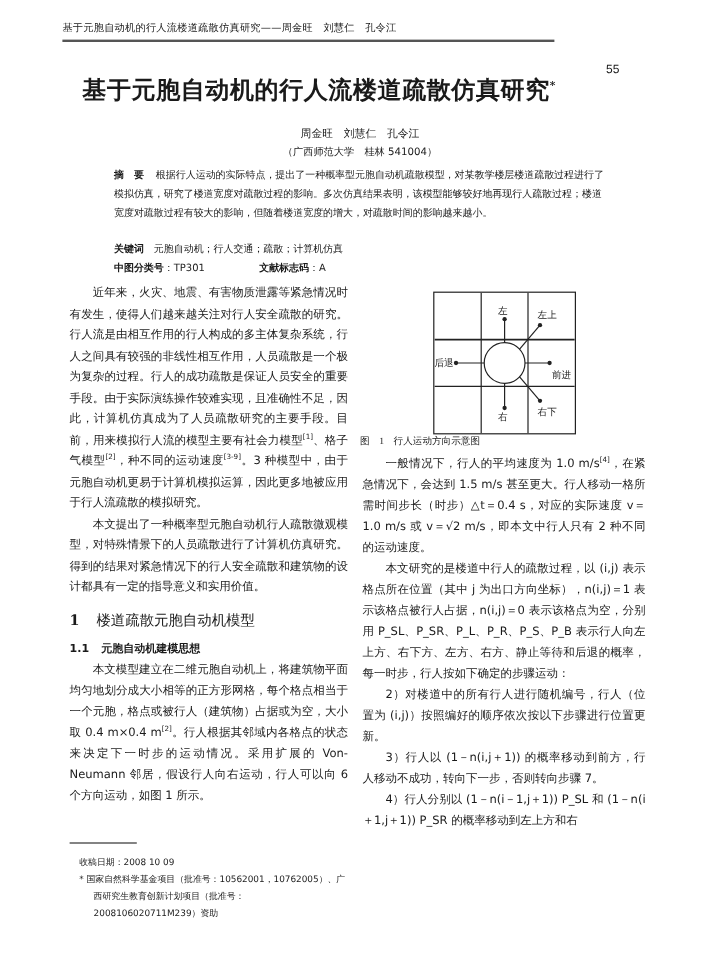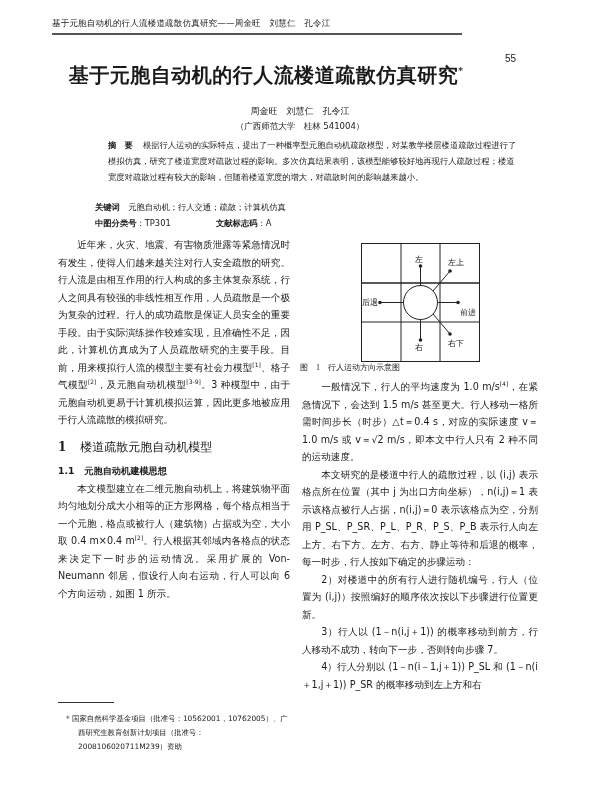--- a/index.html
+++ b/index.html
@@ -10,21 +10,21 @@
   .page-num { position: absolute; left: 505px; top: 17px; font-size: 10px;
               font-family: "Liberation Sans", sans-serif; margin-top: 36px; }
   .head-rule { position: absolute; left: 52px; top: 33px; width: 410px; height: 2px; background: #555; }
   .title { position: absolute; left: 0; width: 532px; top: 62px; text-align: center;
            font-size: 20px; font-weight: bold; font-family: "DejaVu Serif", serif; letter-spacing: 0.5px; }
   .title sup { font-size: 9px; }
   .authors { position: absolute; left: 0; width: 600px; top: 105px; text-align: center; font-size: 9px;
              font-family: "DejaVu Sans", sans-serif; word-spacing: 8px; }
   .affil { position: absolute; left: 0; width: 600px; top: 121px; text-align: center; font-size: 8.5px;
            font-family: "DejaVu Sans", sans-serif; }
-  .abstract { position: absolute; left: 108px; top: 137px; width: 410px; font-size: 8.3px; line-height: 16px;
+  .abstract { position: absolute; left: 95px; top: 137px; width: 410px; font-size: 8.3px; line-height: 16px;
               font-family: "DejaVu Sans", sans-serif; }
   .abstract .lbl { font-weight: bold; margin-right: 10px; }
   .meta-line { position: absolute; left: 95px; font-size: 8.3px; font-family: "DejaVu Sans", sans-serif; }
   .meta-line .lbl { font-weight: bold; }
   .col { position: absolute; font-size: 9.6px; line-height: 17.5px; text-align: justify;
          font-family: "DejaVu Sans", sans-serif; }
   .col p { margin: 0; text-indent: 2em; }
   .left-col { left: 58px; top: 236px; width: 232px; }
   .right-col { left: 302px; width: 236px; }
   .h1 { font-size: 12px; margin: 10px 0 6px 0; font-family: "DejaVu Serif", serif; }
@@ -61,28 +61,30 @@
 <div class="meta-line" style="top:202px;">
   <span class="lbl">关键词</span>　<span>元胞自动机；行人交通；疏散；计算机仿真</span>
 </div>
 <div class="meta-line" style="top:218px;">
   <span class="lbl">中图分类号</span>：<span>TP301</span>
   <span style="display:inline-block;width:40px;"></span>
   <span class="lbl">文献标志码</span>：<span>A</span>
 </div>
 
 <div class="col left-col">
-  <p><span>近年来，火灾、地震、有害物质泄露等紧急情况时有发生，使得人们越来越关注对行人安全疏散的研究。行人流是由相互作用的行人构成的多主体复杂系统，行人之间具有较强的非线性相互作用，人员疏散是一个极为复杂的过程。行人的成功疏散是保证人员安全的重要手段。由于实际演练操作较难实现，且准确性不足，因此，计算机仿真成为了人员疏散研究的主要手段。目前，用来模拟行人流的模型主要有社会力模型</span><sup>[1]</sup><span>、格子气模型</span><sup>[2]</sup><span>，及元胞自动机模型</span><sup>[3-9]</sup><span>。3 种模型中，由于元胞自动机更易于计算机模拟运算，因此更多地被应用于行人流疏散的模拟研究。</span></p>
+  <p><span>近年来，火灾、地震、有害物质泄露等紧急情况时有发生，使得人们越来越关注对行人安全疏散的研究。行人流是由相互作用的行人构成的多主体复杂系统，行人之间具有较强的非线性相互作用，人员疏散是一个极为复杂的过程。行人的成功疏散是保证人员安全的重要手段。由于实际演练操作较难实现，且准确性不足，因此，计算机仿真成为了人员疏散研究的主要手段。目前，用来模拟行人流的模型主要有社会力模型</span><sup>[1]</sup><span>、格子气模型</span><sup>[2]</sup><span>，种不同的运动速度</span><sup>[3-9]</sup><span>。3 种模型中，由于元胞自动机更易于计算机模拟运算，因此更多地被应用于行人流疏散的模拟研究。</span></p>
+  <p>本文提出了一种概率型元胞自动机行人疏散微观模型，对特殊情景下的人员疏散进行了计算机仿真研究。得到的结果对紧急情况下的行人安全疏散和建筑物的设计都具有一定的指导意义和实用价值。</p>
   <div class="h1"><span class="num">1</span><span>楼道疏散元胞自动机模型</span></div>
   <div class="h2"><span class="num">1.1</span><span>元胞自动机建模思想</span></div>
   <p><span>本文模型建立在二维元胞自动机上，将建筑物平面均匀地划分成大小相等的正方形网格，每个格点相当于一个元胞，格点或被行人（建筑物）占据或为空，大小取 0.4 m×0.4 m</span><sup>[2]</sup><span>。行人根据其邻域内各格点的状态来决定下一时步的运动情况。采用扩展的 Von-Neumann 邻居，假设行人向右运动，行人可以向 6 个方向运动，如图 1 所示。</span></p>
 </div>
 
 <div class="footnote-rule"></div>
 <div class="footnotes">
+  <div>收稿日期：2008 10 09</div>
   <div class="fn2">* 国家自然科学基金项目（批准号：10562001，10762005）、广西研究生教育创新计划项目（批准号：2008106020711M239）资助</div>
 </div>
 
 <div class="figure">
   <svg width="117" height="117" viewBox="0 0 117 117">
     <line x1="39" y1="0" x2="39" y2="117" stroke="#222" stroke-width="1"></line>
     <line x1="78" y1="0" x2="78" y2="117" stroke="#222" stroke-width="1"></line>
     <line x1="0" y1="39" x2="117" y2="39" stroke="#222" stroke-width="1.6"></line>
     <line x1="0" y1="78" x2="117" y2="78" stroke="#222" stroke-width="1"></line>
     <circle cx="58.5" cy="58.5" r="17" fill="#fff" stroke="#222" stroke-width="1"></circle>

